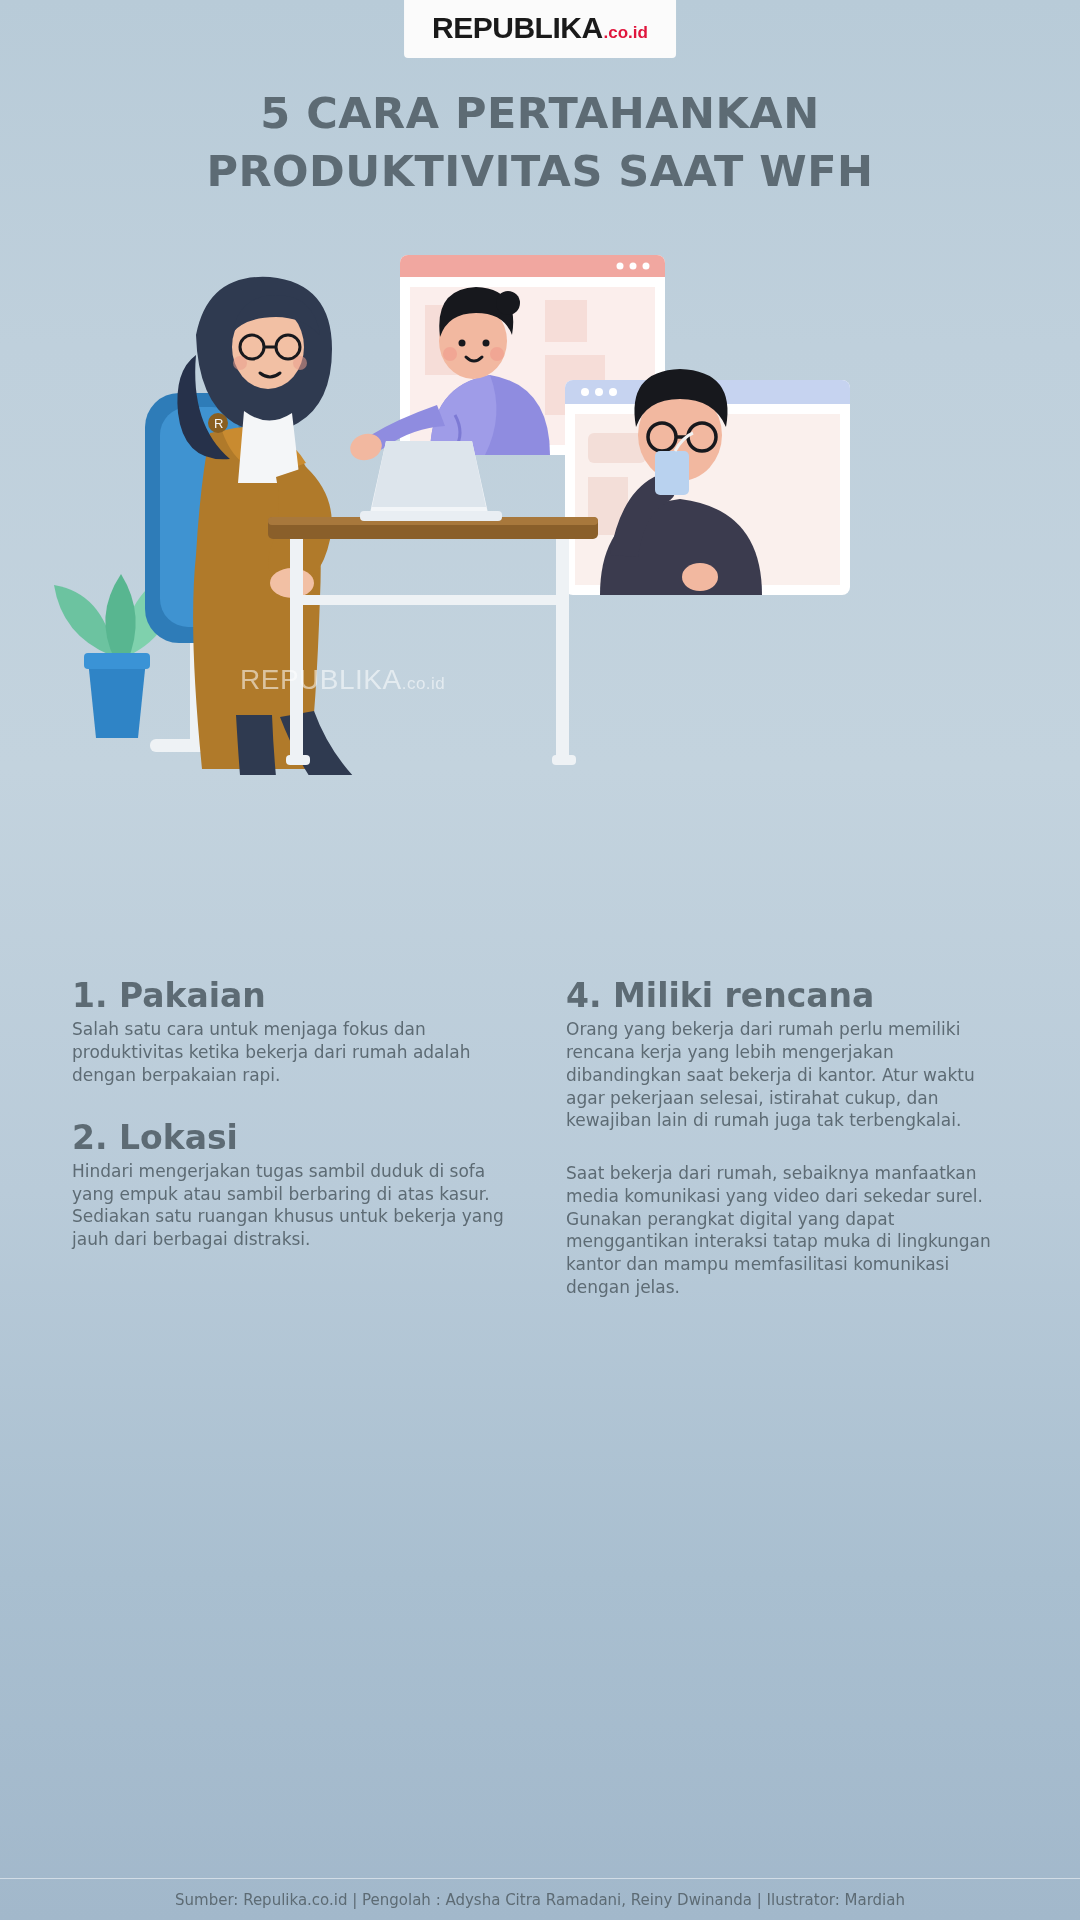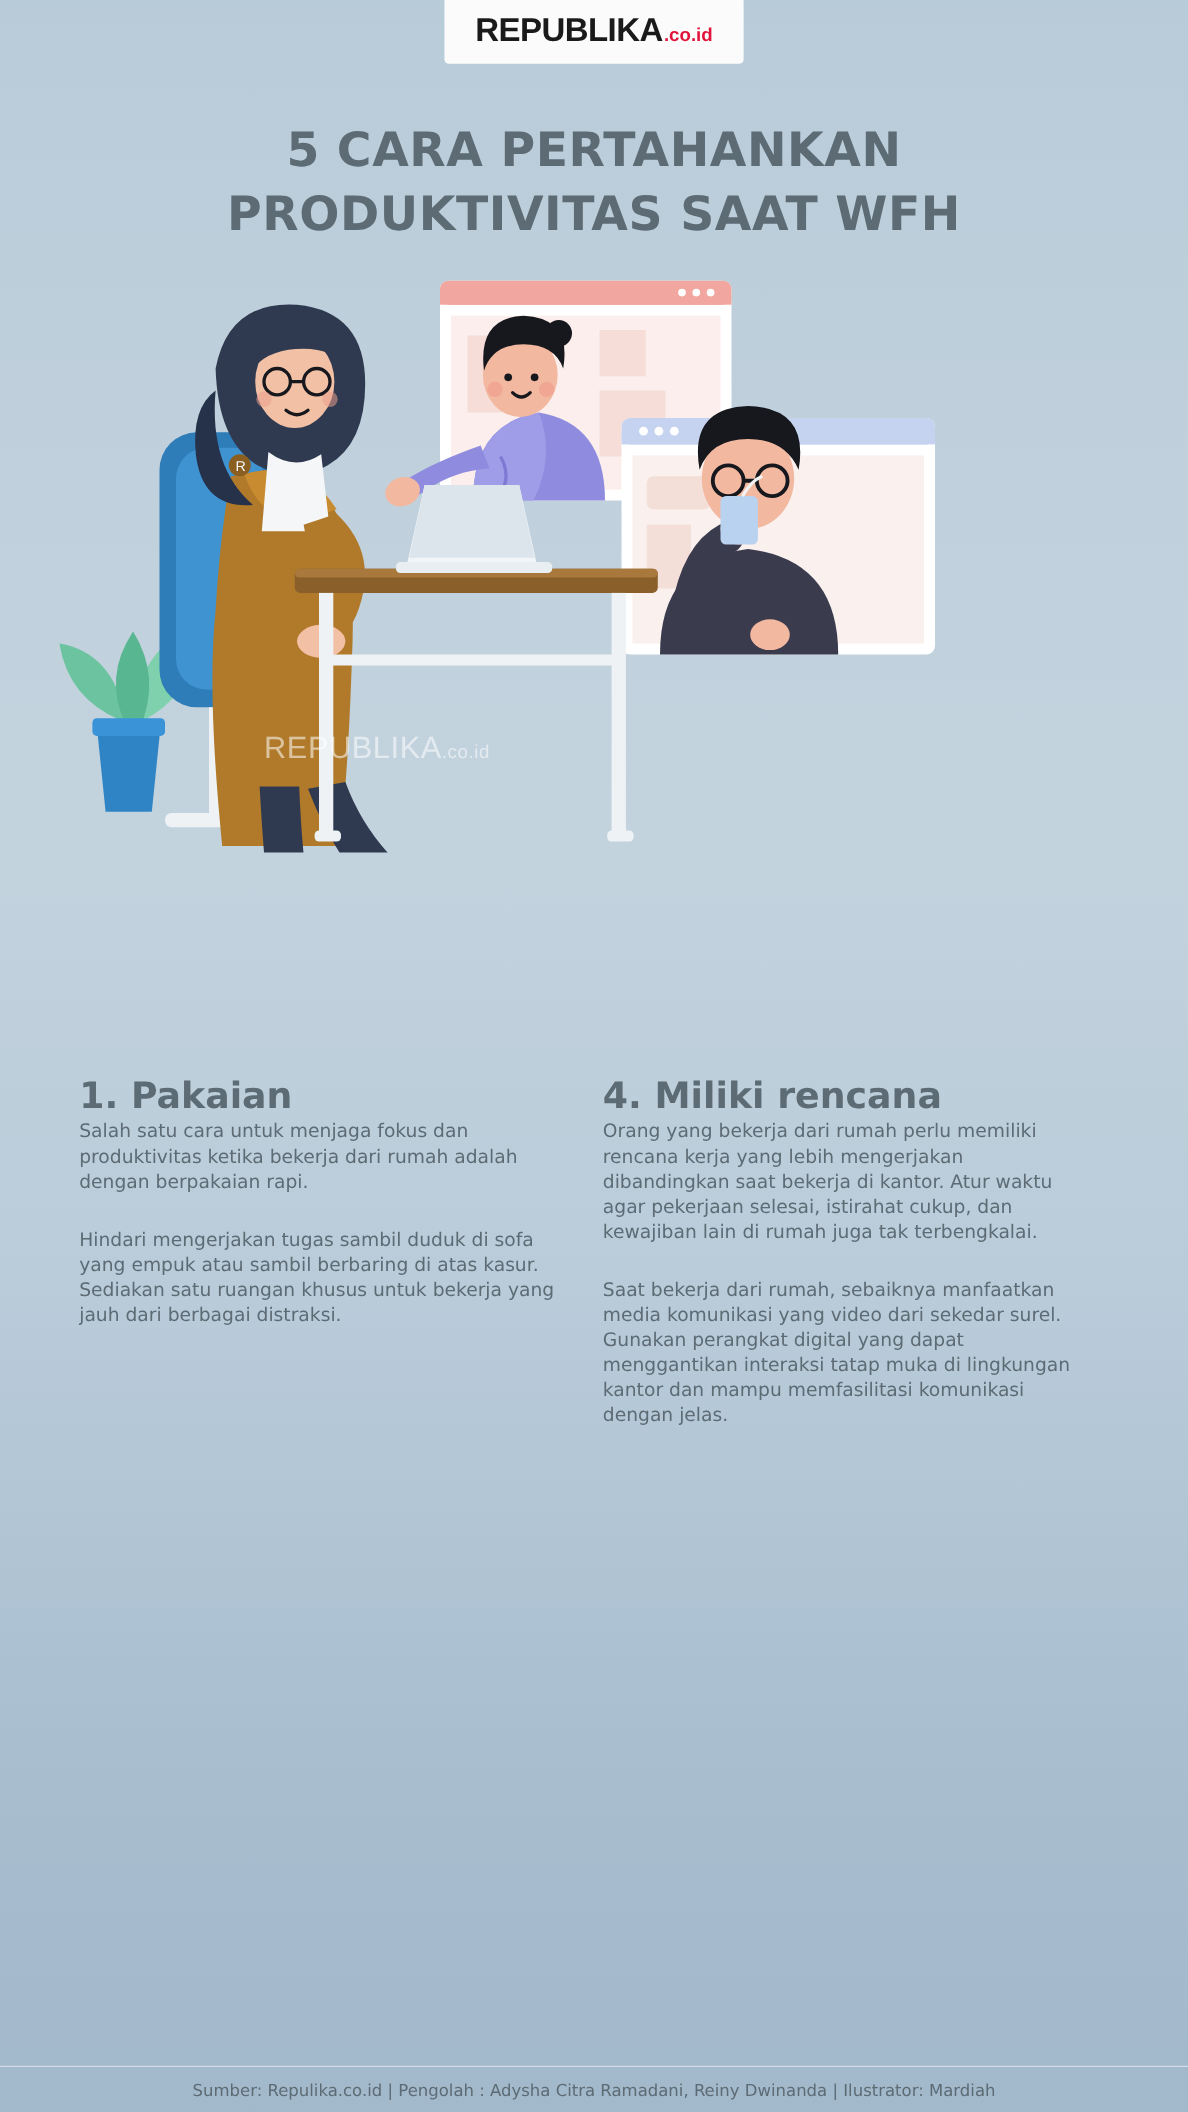--- a/index.html
+++ b/index.html
@@ -36,21 +36,21 @@
     font-family: "Liberation Sans", sans-serif;
     font-weight: bold;
     font-size: 17px;
     color: #e0153c;
     margin-left: 1px;
   }
 
   
   .title {
     position: absolute;
-    top: 108px;
+    top: 84px;
     left: 0; right: 0;
     text-align: center;
     font-family: "DejaVu Sans", sans-serif;
     font-weight: bold;
     font-size: 43px;
     line-height: 1.35;
     color: #5d6b74;
     letter-spacing: 0.5px;
     padding: 0 60px;
   }
@@ -75,21 +75,21 @@
     pointer-events: none;
   }
   .watermark .wm-sub { font-size: 17px; }
 
   
   .columns {
     position: absolute;
     top: 975px;
     left: 0; right: 0;
     display: flex;
-    gap: 40px;
+    gap: 58px;
     padding: 0 72px;
   }
   .col { width: 436px; }
   .item { margin-bottom: 30px; }
   .item h2 {
     font-family: "DejaVu Sans", sans-serif;
     font-weight: bold;
     font-size: 33px;
     color: #5d6b74;
     line-height: 1.25;
@@ -251,20 +251,21 @@
   <span>REPUBLIKA</span><span class="wm-sub">.co.id</span>
 </div>
 
 <div class="columns">
   <div class="col">
     <div class="item">
       <h2>1. Pakaian</h2>
       <p>Salah satu cara untuk menjaga fokus dan produktivitas ketika bekerja dari rumah adalah dengan berpakaian rapi.</p>
     </div>
     <div class="item">
+      <h2>2. Lokasi</h2>
       <p>Hindari mengerjakan tugas sambil duduk di sofa yang empuk atau sambil berbaring di atas kasur. Sediakan satu ruangan khusus untuk bekerja yang jauh dari berbagai distraksi.</p>
     </div>
   </div>
   <div class="col">
     <div class="item">
       <h2>4. Miliki rencana</h2>
       <p>Orang yang bekerja dari rumah perlu memiliki rencana kerja yang lebih mengerjakan dibandingkan saat bekerja di kantor. Atur waktu agar pekerjaan selesai, istirahat cukup, dan kewajiban lain di rumah juga tak terbengkalai.</p>
     </div>
     <div class="item">
       <p>Saat bekerja dari rumah, sebaiknya manfaatkan media komunikasi yang video dari sekedar surel. Gunakan perangkat digital yang dapat menggantikan interaksi tatap muka di lingkungan kantor dan mampu memfasilitasi komunikasi dengan jelas.</p>

